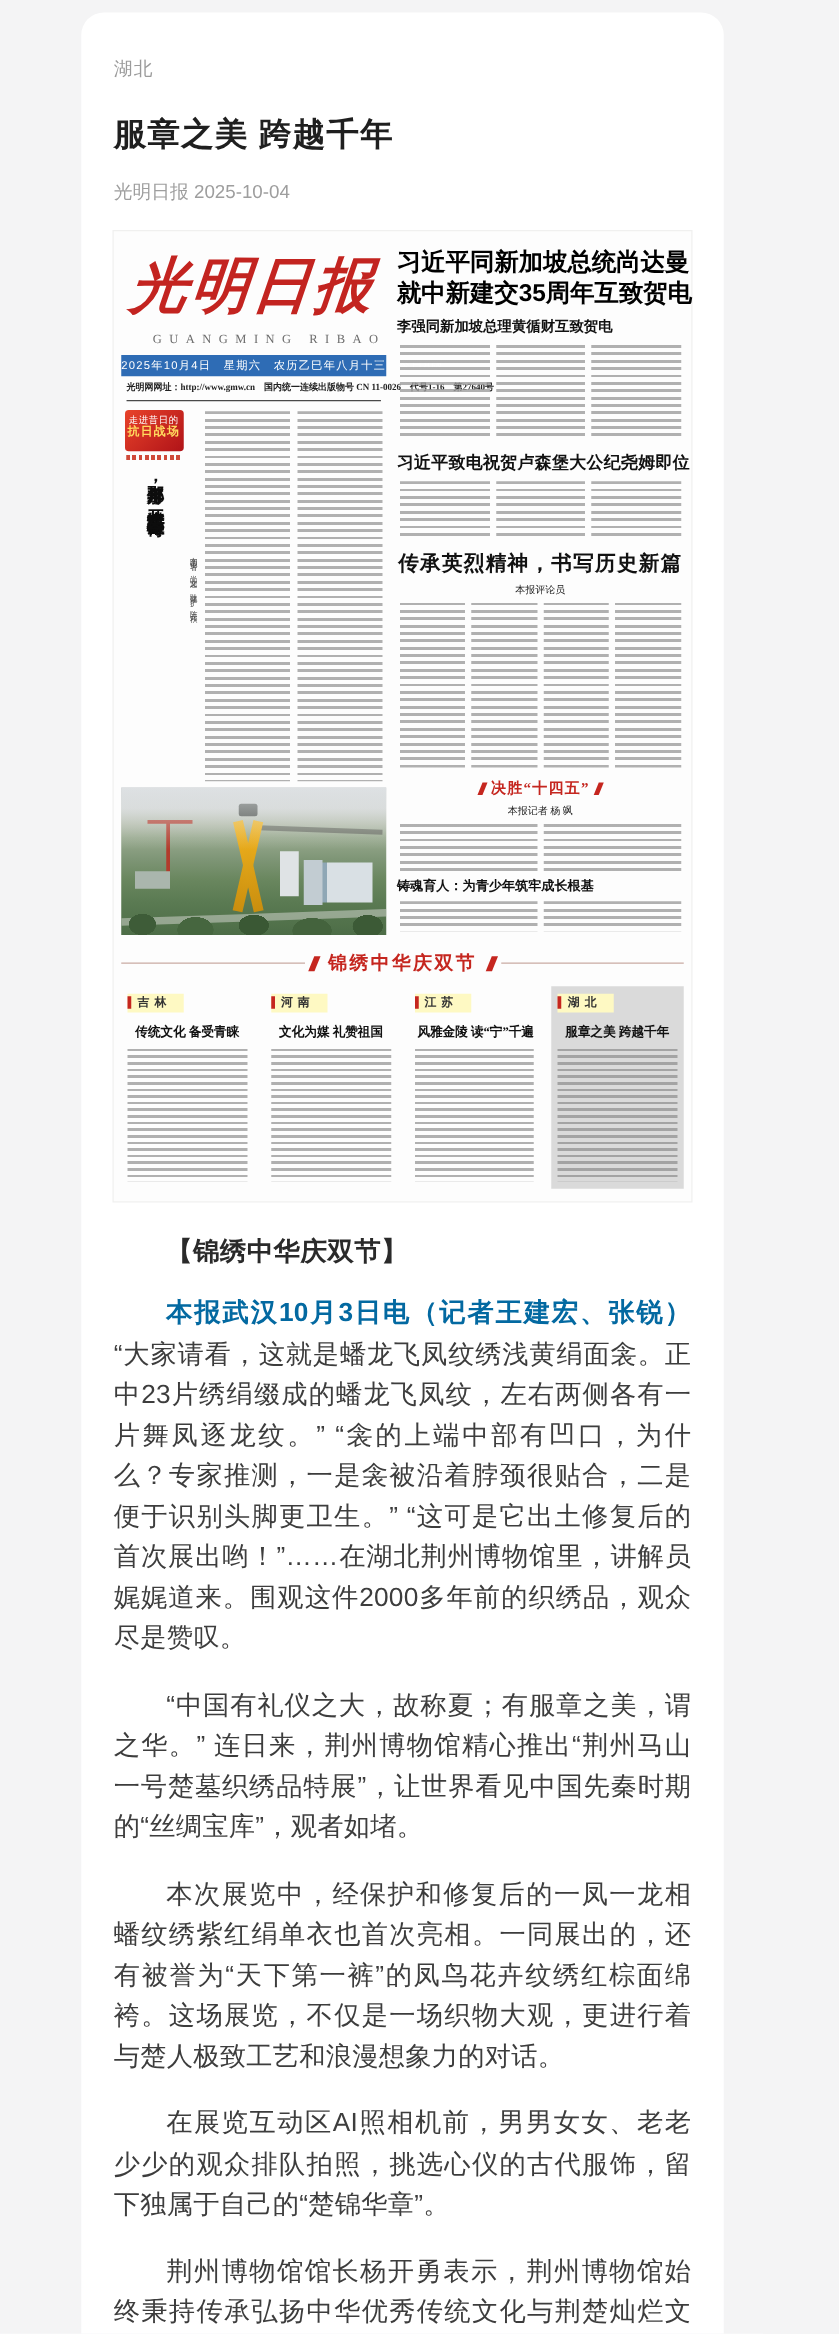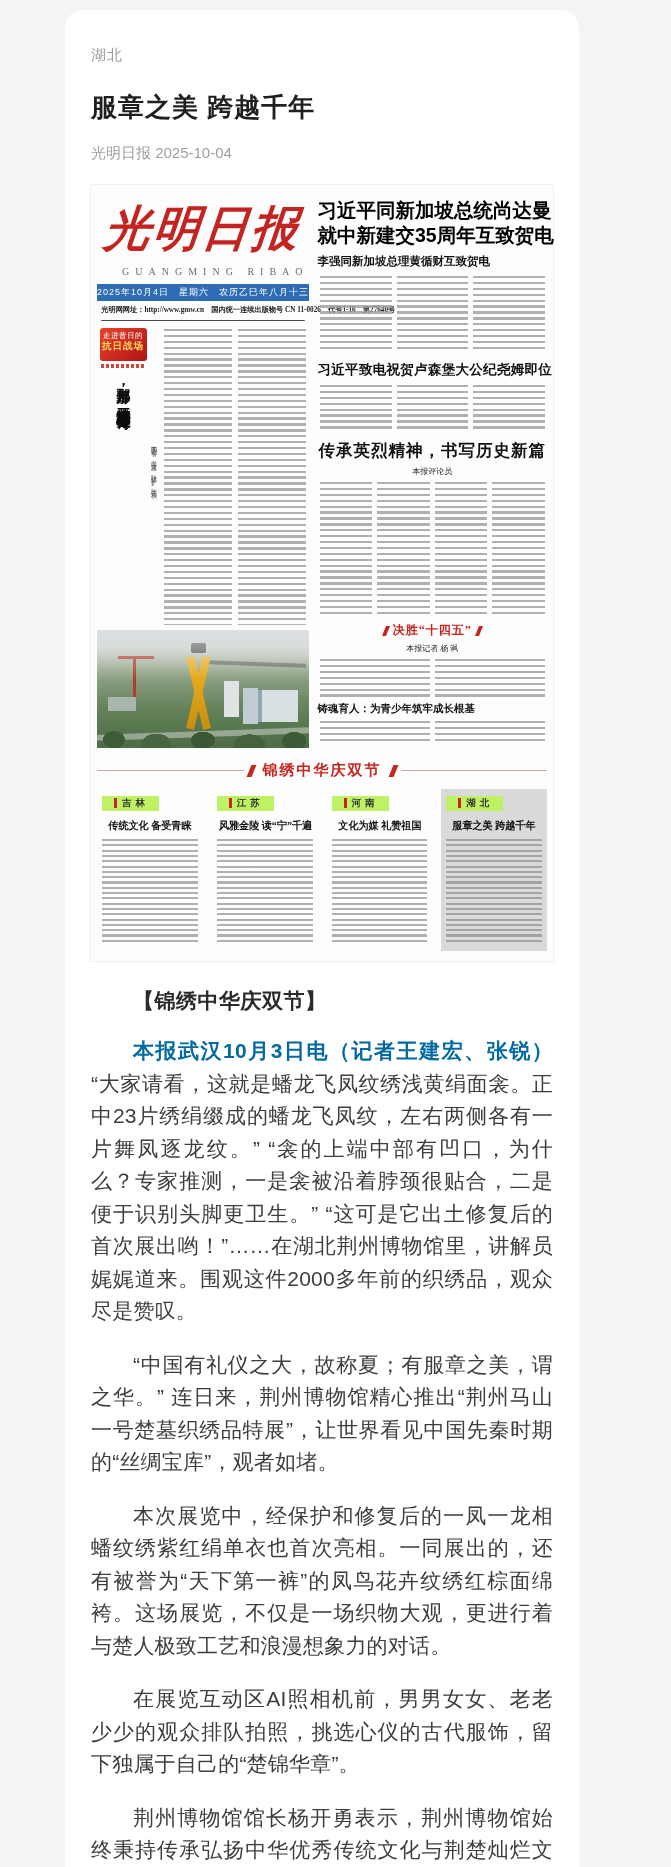--- a/index.html
+++ b/index.html
@@ -88,21 +88,21 @@
     radial-gradient(20px 14px at 50% 62%,#3a5834 60%,transparent 61%),
     radial-gradient(26px 17px at 72% 74%,#44633d 60%,transparent 61%),
     radial-gradient(20px 15px at 93% 64%,#3c5a36 60%,transparent 61%);}
   
   .banner{display:flex;align-items:center;margin-top:13px;}
   .banner-line{flex:1;border-top:1px solid #c9aba3;}
   .banner-text{color:#c5261f;font-weight:700;font-size:15px;letter-spacing:2px;margin:0 4px;white-space:nowrap;}
   .regions{display:flex;margin-top:9px;gap:9px;}
   .region{flex:1;padding:5px 5px 0;box-sizing:border-box;min-width:0;}
   .region.hl{background:#dadada;}
-  .r-label{display:inline-flex;align-items:center;background:#bef264;padding:1px 10px 1px 12px;}
+  .r-label{display:inline-flex;align-items:center;background:#fef9c3;padding:1px 10px 1px 0;}
   .r-bar{width:3px;height:10px;background:#c5261f;margin-right:5px;}
   .r-name{font-size:9.5px;font-weight:700;letter-spacing:4px;color:#333;}
   .r-title{font-size:10.5px;font-weight:900;text-align:center;margin:7px 0 6px;white-space:nowrap;transform:scaleX(.96);letter-spacing:0;}
   .r-tx{height:106px;background:repeating-linear-gradient(180deg,#9d9d9d 0 2.1px,transparent 2.1px 5.3px);opacity:.8;margin-bottom:6px;}
   .hl .r-tx{opacity:.9;}
   
   .tag{margin-top:26px;font-size:21px;font-weight:700;color:#2a2a2a;text-indent:2em;letter-spacing:.5px;}
   .para{margin-top:20px;font-size:21px;line-height:32.5px;color:#3d3d3d;text-align:justify;text-indent:2em;letter-spacing:.2px;word-break:break-all;}
   .para b{color:#0369a1;}
 </style>
@@ -205,31 +205,31 @@
         <div class="r-label">
             <span class="r-bar"></span>
             <span class="r-name">吉林</span>
           </div>
         <div class="r-title">传统文化 备受青睐</div>
         <div class="r-tx"></div>
       </div>
       <div class="region">
         <div class="r-label">
             <span class="r-bar"></span>
+            <span class="r-name">河南</span>
+          </div>
+        <div class="r-title">文化为媒 礼赞祖国</div>
+        <div class="r-tx"></div>
+      </div>
+      <div class="region">
+        <div class="r-label">
+            <span class="r-bar"></span>
             <span class="r-name">江苏</span>
           </div>
         <div class="r-title">风雅金陵 读“宁”千遍</div>
-        <div class="r-tx"></div>
-      </div>
-      <div class="region">
-        <div class="r-label">
-            <span class="r-bar"></span>
-            <span class="r-name">河南</span>
-          </div>
-        <div class="r-title">文化为媒 礼赞祖国</div>
         <div class="r-tx"></div>
       </div>
       <div class="region hl">
         <div class="r-label">
             <span class="r-bar"></span>
             <span class="r-name">湖北</span>
           </div>
         <div class="r-title">服章之美 跨越千年</div>
         <div class="r-tx"></div>
       </div>

